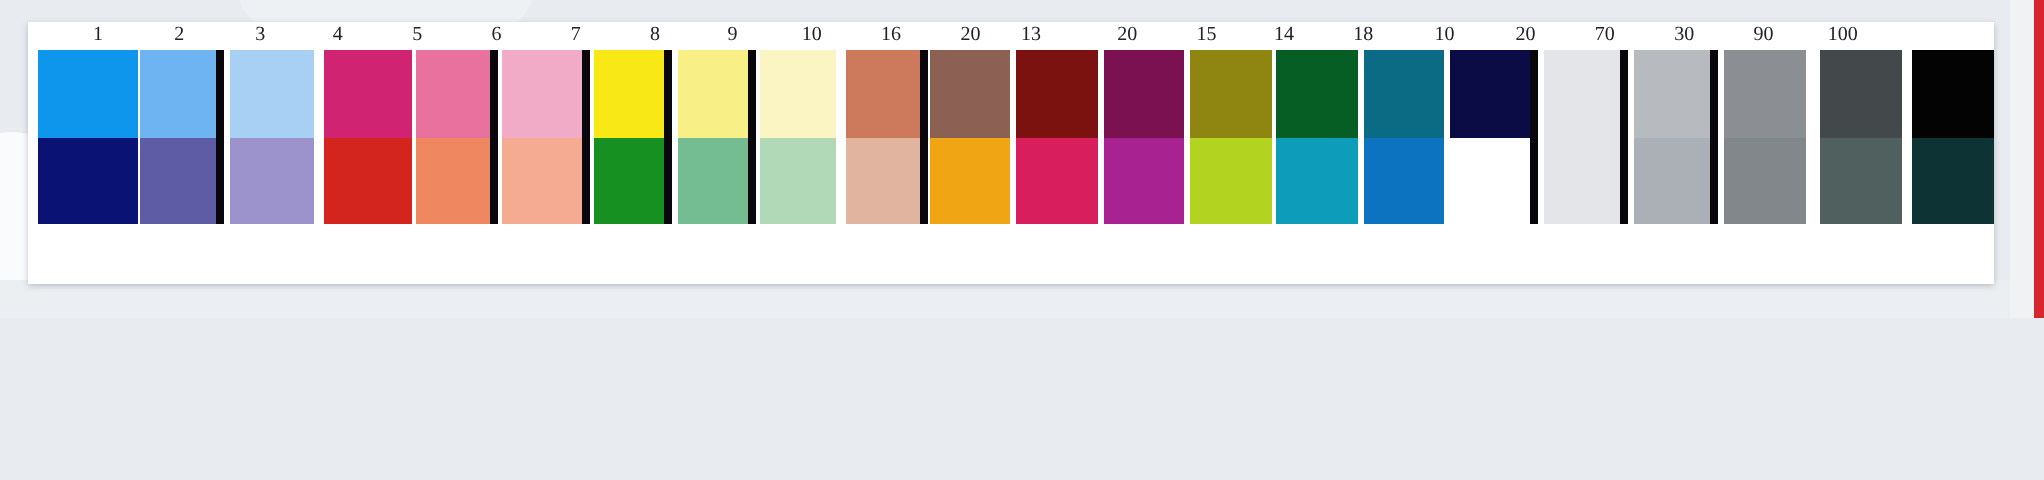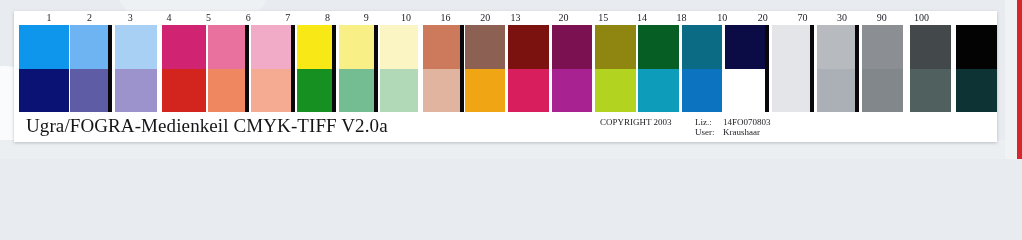--- a/index.html
+++ b/index.html
@@ -228,25 +228,17 @@
       <div class="sep" style="left: 230.535px; background: rgb(9, 7, 12);"></div>
       <div class="sep" style="left: 276.642px; background: rgb(9, 7, 12);"></div>
       <div class="sep" style="left: 318.138px; background: rgb(9, 7, 12);"></div>
       <div class="sep" style="left: 359.634px; background: rgb(9, 7, 12);"></div>
       <div class="sep" style="left: 446.315px; background: rgb(9, 7, 12);"></div>
       <div class="sep" style="left: 750.621px; background: rgb(9, 7, 12);"></div>
       <div class="sep" style="left: 795.806px; background: rgb(9, 7, 12);"></div>
       <div class="sep" style="left: 840.991px; background: rgb(9, 7, 12);"></div>
     </div>
 
-  <div id="caption-band">
-    <div id="main-title">Ugra/FOGRA-Medienkeil CMYK-TIFF V2.0a</div>
-    <div id="copyright-text">COPYRIGHT 2003</div>
-    <div class="meta-key" id="meta-liz-key">Liz.:</div>
-    <div class="meta-val" id="meta-liz-val">14FO070803</div>
-    <div class="meta-key" id="meta-user-key">User:</div>
-    <div class="meta-val" id="meta-user-val">Kraushaar</div>
-  </div>
 
 </div>
 
 <div id="right-accent-gap"></div>
 <div id="right-accent"></div>
 
 </body></html>

